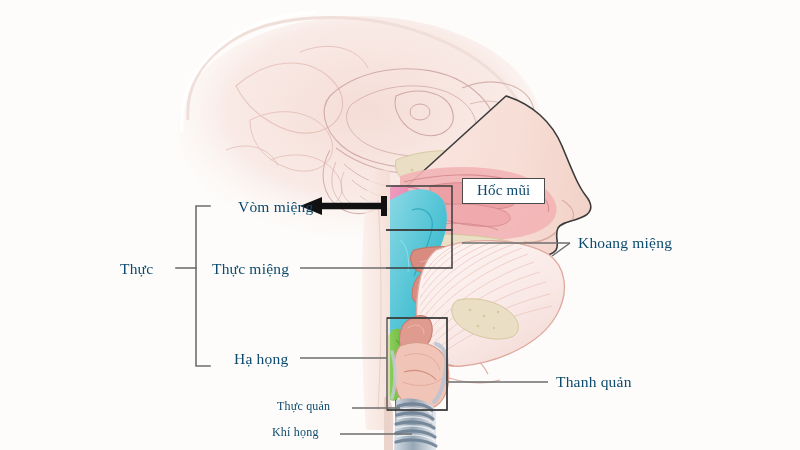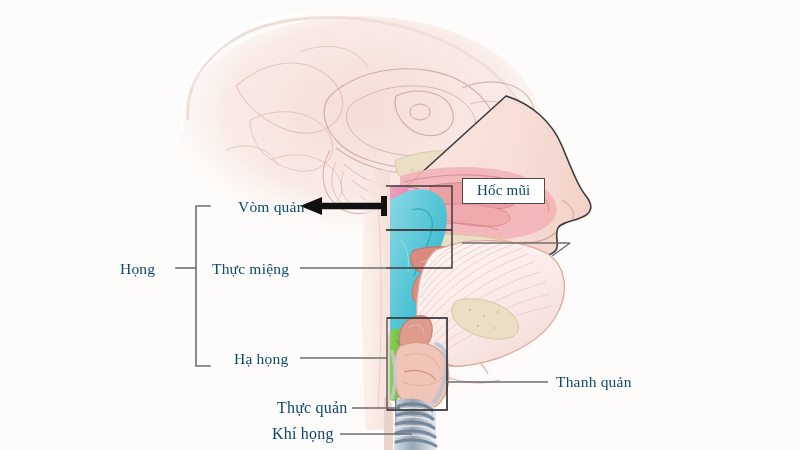--- a/index.html
+++ b/index.html
@@ -16,21 +16,21 @@
   #art { position: absolute; left: 0; top: 0; }
   .lbl {
     position: absolute;
     color: #0c4a6e;
     font-family: "Liberation Serif", "DejaVu Serif", serif;
     white-space: nowrap;
     letter-spacing: .2px;
     line-height: 1;
   }
   .lbl-16 { font-size: 15.5px; }
-  .lbl-15 { font-size: 16px; }
+  .lbl-15 { font-size: 12px; }
   .boxed {
     background: #ffffff;
     border: 1px solid #4a4a4a;
     padding: 4px 14px 5px 14px;
     font-size: 15px;
     text-align: center;
   }
 </style>
 </head>
 <body>
@@ -318,30 +318,31 @@
       <line x1="340" y1="434" x2="412" y2="434"></line>
     </g>
 
     <g>
       <line x1="316" y1="206" x2="384" y2="206" stroke="#111111" stroke-width="6.5"></line>
       <polygon points="300,206 322,197 322,215" fill="#111111"></polygon>
       <line x1="384" y1="196" x2="384" y2="216" stroke="#111111" stroke-width="6"></line>
     </g>
   </svg>
 
-  <div class="lbl lbl-16" style="left:120px; top:261px;">Họng</div>
-
-  <div class="lbl lbl-16" style="left:238px; top:199px;">Vòm quản</div>
+  <div class="lbl lbl-16" style="left:120px; top:261px;">Thực</div>
+
+  <div class="lbl lbl-16" style="left:238px; top:199px;">Vòm miệng</div>
 
   <div class="lbl lbl-16" style="left:212px; top:261px;">Thực miệng</div>
 
   <div class="lbl lbl-16" style="left:234px; top:351px;">Hạ họng</div>
 
   <div class="lbl boxed" style="left:462px; top:178px;">Hốc mũi</div>
 
+  <div class="lbl lbl-16" style="left:578px; top:235px;">Khoang miệng</div>
 
   <div class="lbl lbl-16" style="left:556px; top:374px;text-align:right;">Thanh quản</div>
 
   <div class="lbl lbl-15" style="left:277px; top:400px;">Thực quản</div>
 
   <div class="lbl lbl-15" style="left:272px; top:426px;">Khí họng</div>
 
 </div>
 
 </body></html>

